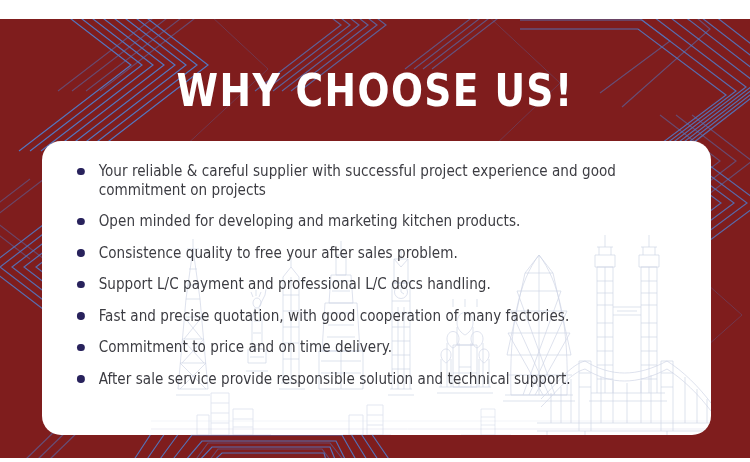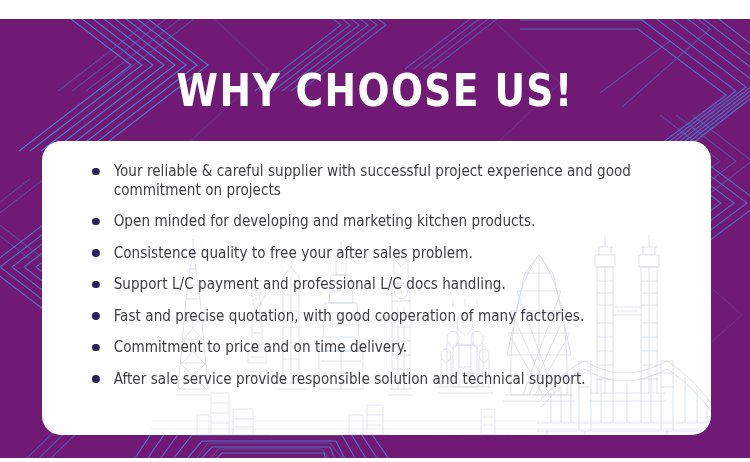--- a/index.html
+++ b/index.html
@@ -6,21 +6,21 @@
   body{
     width:750px;height:462px;overflow:hidden;
     background:#ffffff;
     font-family:"Liberation Sans", sans-serif;
   }
   #stage{position:relative;width:750px;height:462px;overflow:hidden;background:#ffffff;}
 
   
   .banner{
     position:absolute;left:0;top:19px;width:750px;height:439px;
-    background:#701a75;
+    background:#7f1d1d;
     overflow:hidden;
   }
   .bg-svg{position:absolute;left:0;top:0;width:750px;height:439px;display:block;}
 
   
   .title{
     position:absolute;left:0;top:46px;width:750px;
     text-align:center;
     color:#ffffff;
     font-family:"Liberation Sans Narrow","DejaVu Sans Condensed","Liberation Sans",sans-serif;
@@ -42,21 +42,21 @@
     overflow:hidden;
   }
   .skyline{
     position:absolute;right:0;bottom:0;width:560px;height:210px;
     opacity:0.55;
     pointer-events:none;
   }
   .list{
     position:absolute;left:0;top:0;width:100%;height:100%;
     box-sizing:border-box;
-    padding:21px 30px 10px 48px;
+    padding:21px 30px 10px 33px;
   }
   .item{
     position:relative;
     display:block;
     padding-left:24px;
     margin-bottom:12.5px;
     color:#3c3c42;
     font-family:"Liberation Sans Narrow","DejaVu Sans Condensed","Liberation Sans",sans-serif;
     font-size:15.3px;
     line-height:19px;

